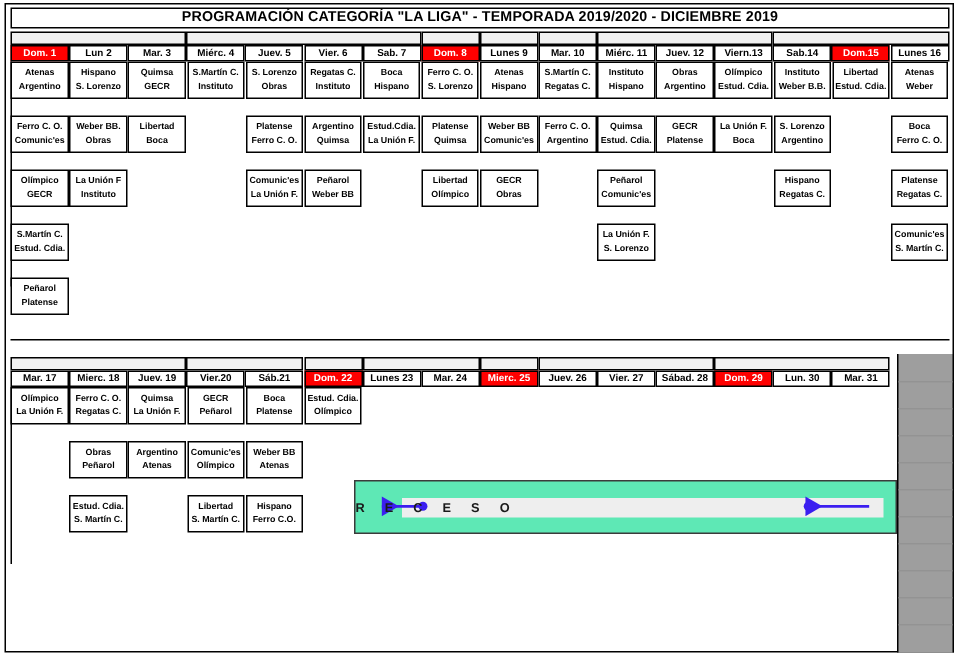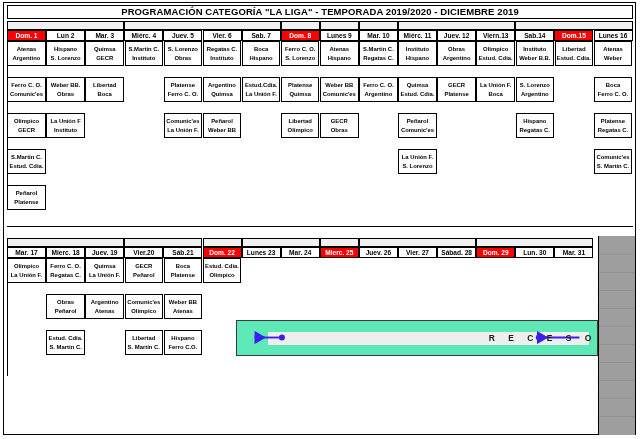--- a/index.html
+++ b/index.html
@@ -64,21 +64,21 @@
     position:absolute;
     border:1.2px solid #3b3b3b;box-sizing:border-box;
     background:#5ee8b5;
   }
   .receso-inner{
     position:absolute;left:31px;right:8px;top:9px;height:12px;
     background:#eeeeee;
   }
   .receso-label{
     position:absolute;left:0;right:0;top:9px;height:12px;
-    text-align:right;line-height:12px;
+    text-align:left;line-height:12px;
     font-size:8.5px;font-weight:bold;color:#1a1a1a;
     letter-spacing:5.5px;
   }
   .arrow-svg{position:absolute;left:0;top:0;width:100%;height:100%;}
 
   
   .gutter{
     position:absolute;background:#9e9e9e;
     border-left:1px solid #000;border-right:1px solid #000;box-sizing:border-box;
   }

